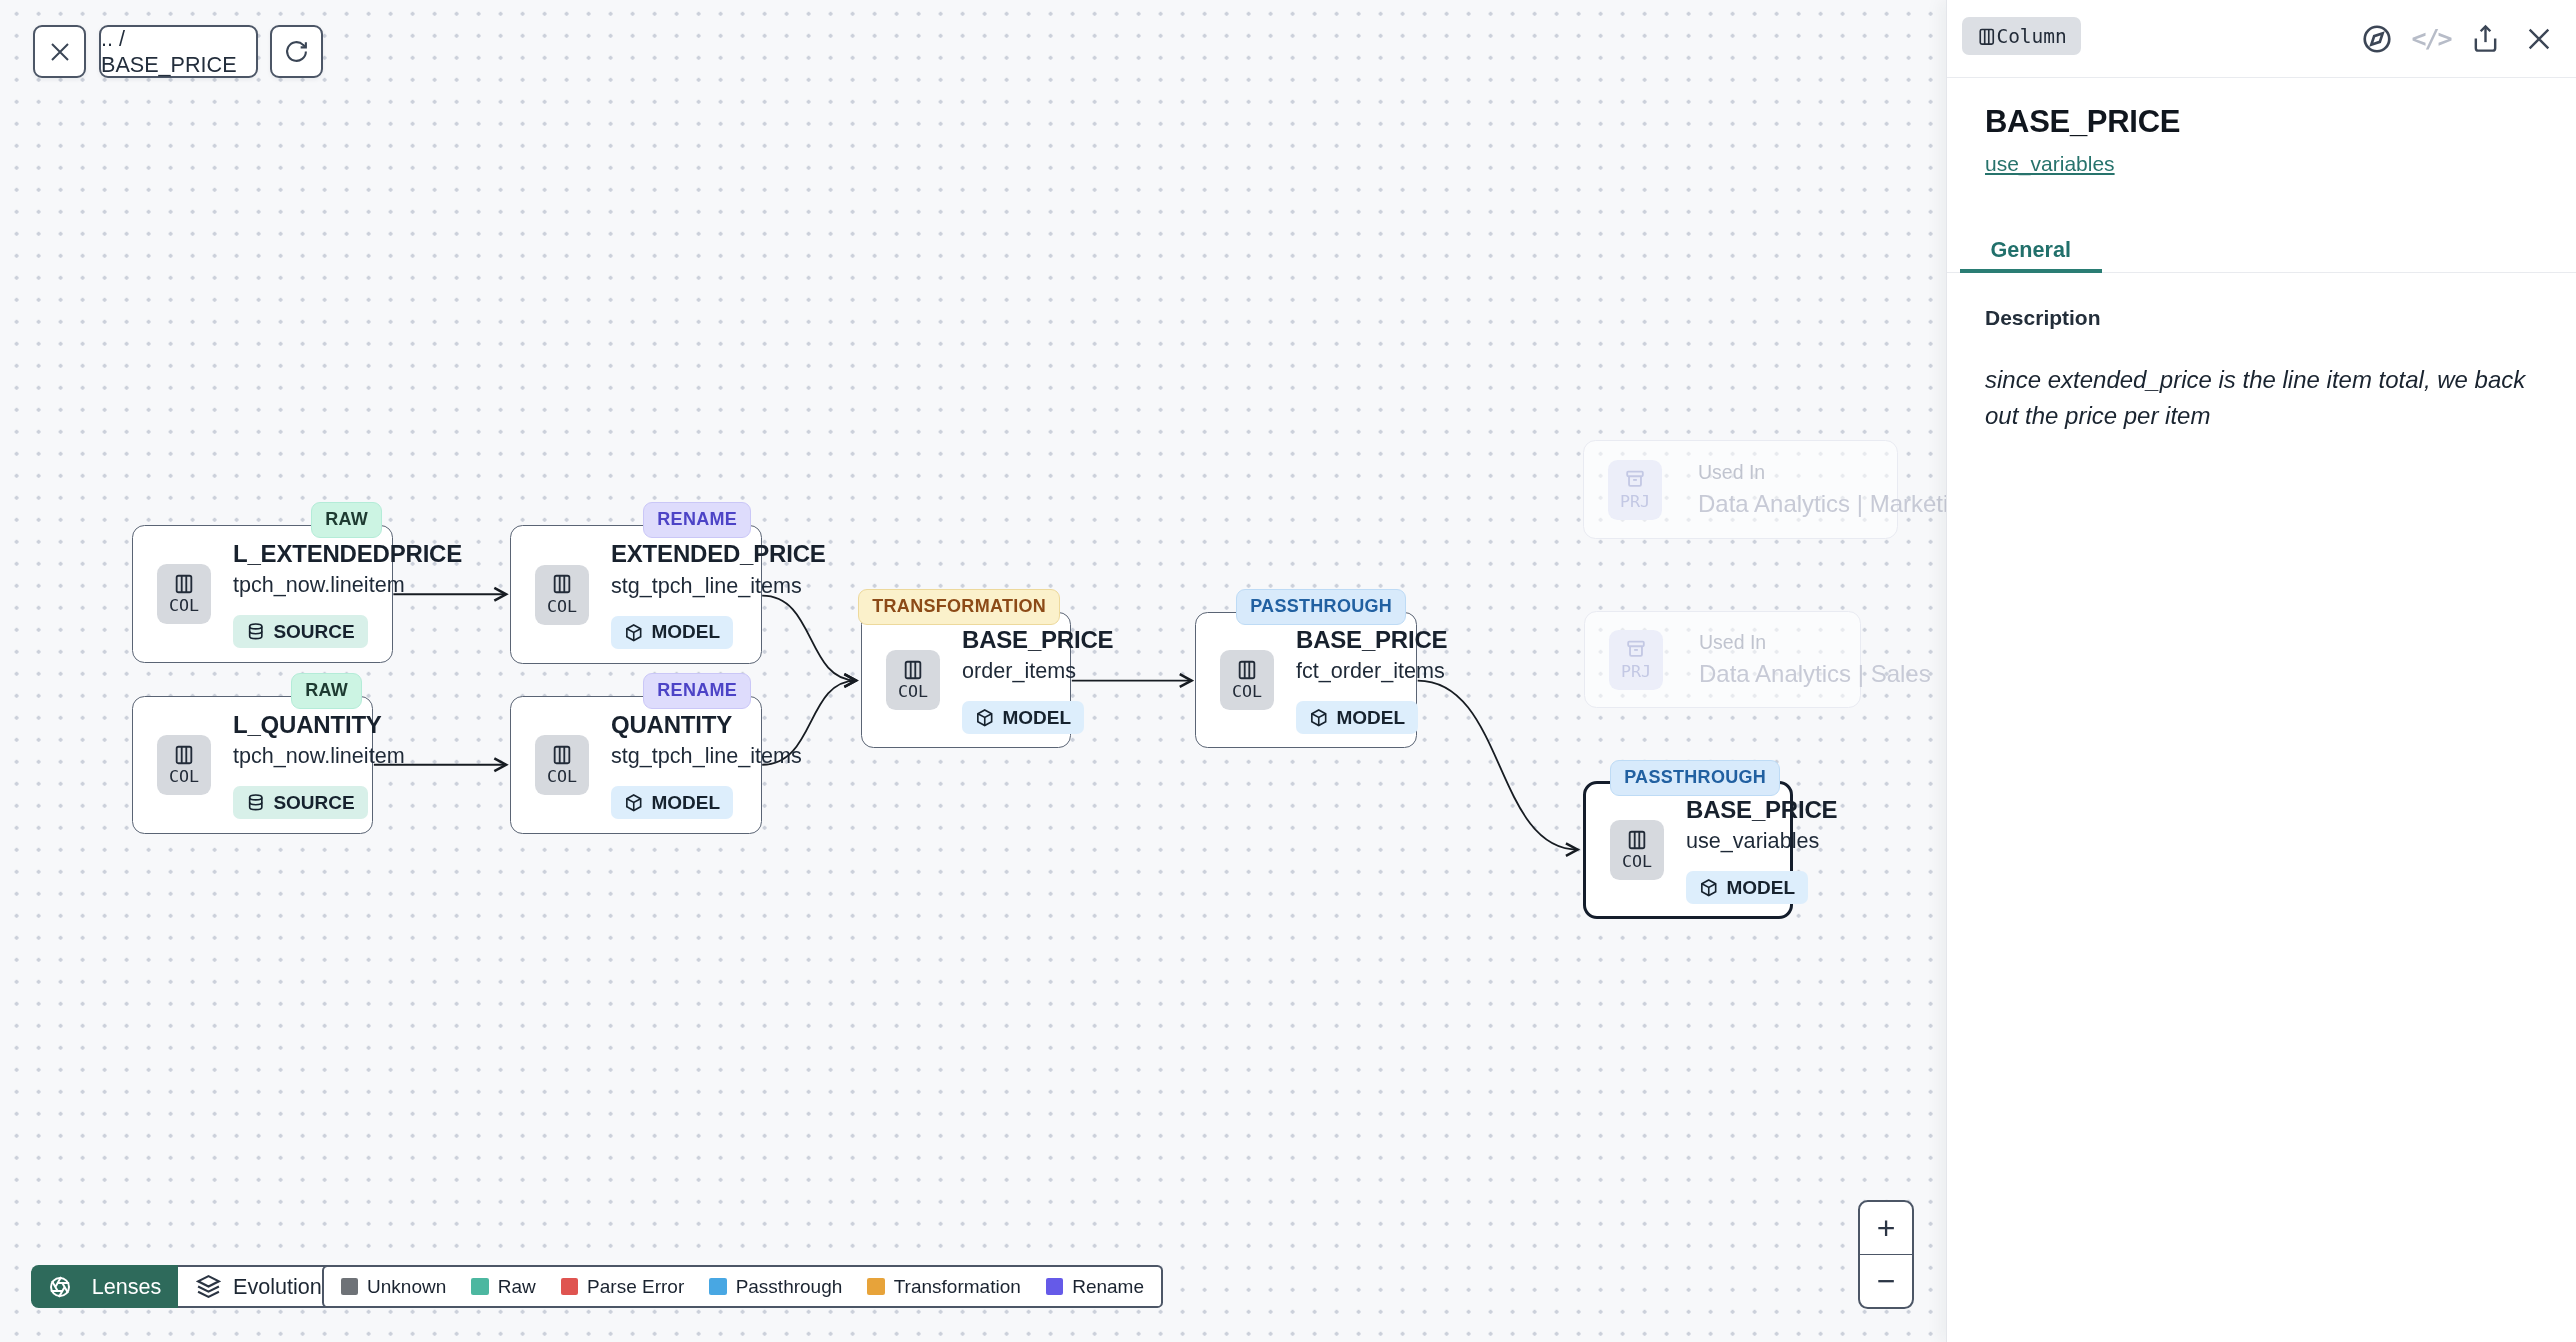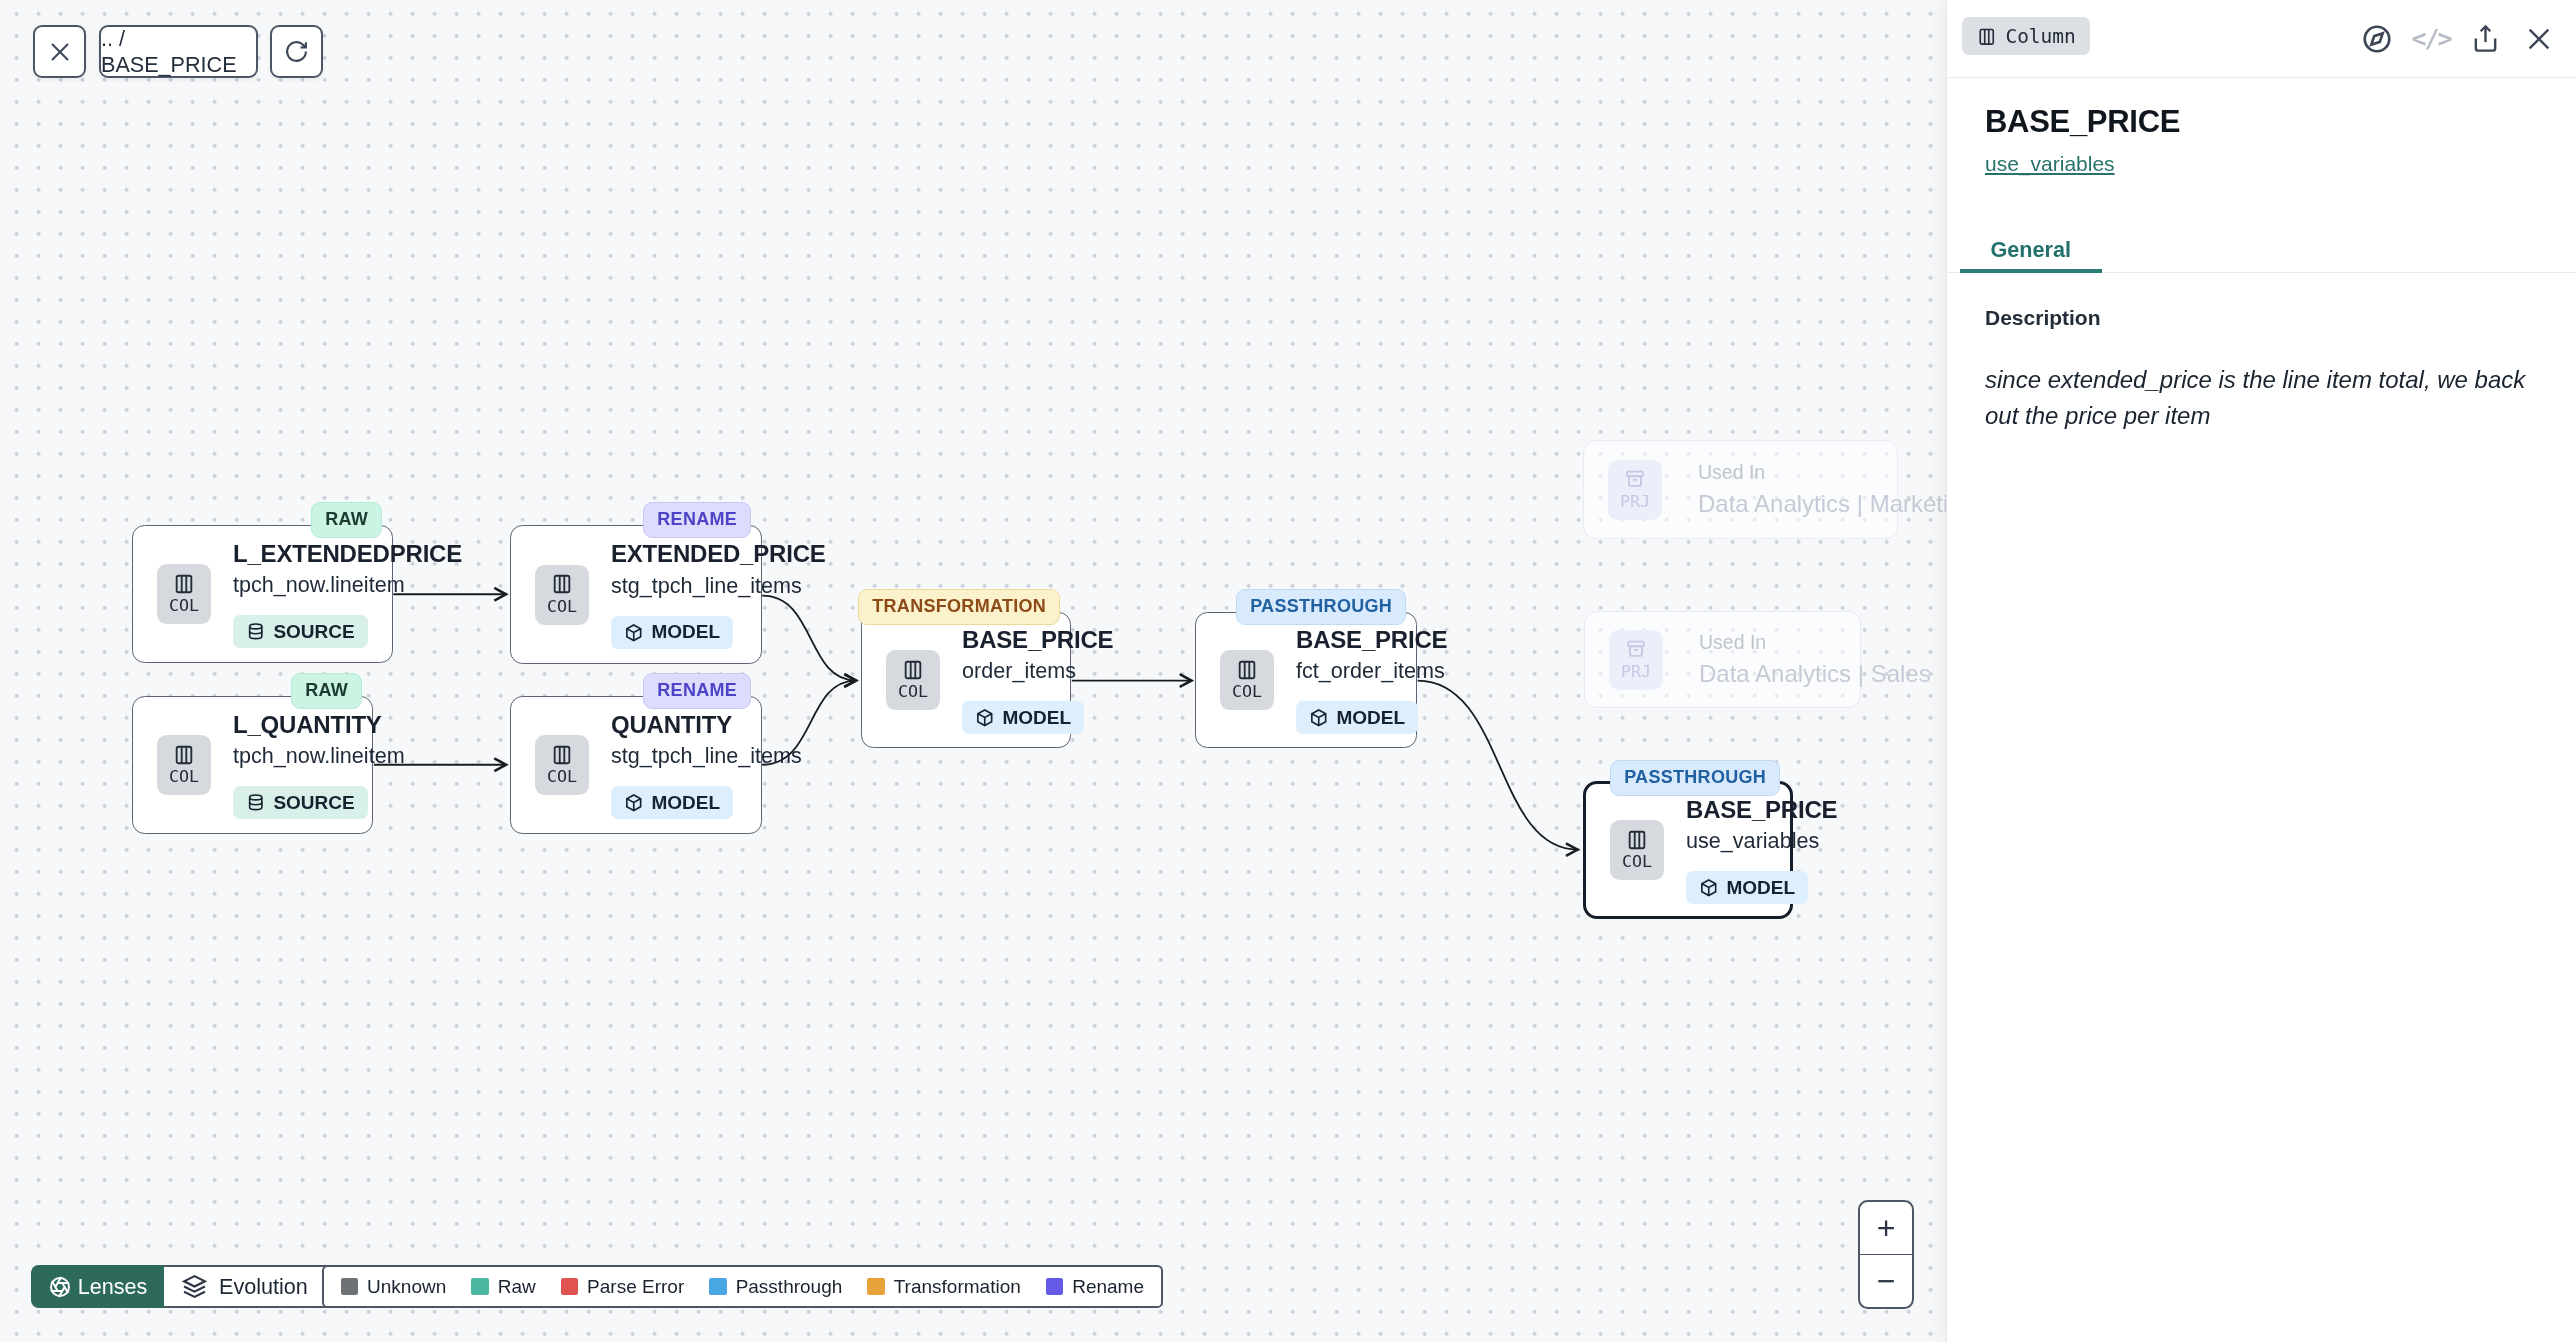--- a/index.html
+++ b/index.html
@@ -51,21 +51,21 @@
   .node.used-in{border:1.8px solid #e9ebf2;background:rgba(255,255,255,.55);cursor:default;}
   .used-in .col-chip{background:#eceef9;color:#c3c8e4;}
   .used-in .col-chip svg{stroke:#c3c8e4;}
   .ui-text{margin-left:36px;}
   .ui-label{font-size:19.5px;color:#c0c4cf;}
   .ui-name{font-size:24px;color:#c7cad6;margin-top:5.6px;white-space:nowrap;}
 
   
   .lensbar{position:absolute;left:31px;top:1265px;height:43px;display:flex;}
   .lenses-btn{background:#2e6a5b;color:#fff;border-radius:7.7px 0 0 7.7px;display:flex;
-    align-items:center;gap:6px;padding:0 16.7px;font-size:21.6px;cursor:pointer;}
+    align-items:center;gap:20px;padding:0 16.7px;font-size:21.6px;cursor:pointer;}
   .lenses-btn svg{stroke:#fff;}
   .evo-select{background:#fff;border:2.1px solid #4c5666;border-left:none;
     border-radius:0 7.7px 7.7px 0;display:flex;align-items:center;gap:12px;padding:0 18px;
     font-size:21.6px;color:#1d2733;cursor:pointer;}
   .evo-select svg{stroke:#2a3442;}
   .legend{position:absolute;left:322px;top:1265px;height:43px;background:#fff;
     border:2.1px solid #4c5666;border-radius:5.6px;display:flex;align-items:center;
     padding:0 16.7px;gap:25px;}
   .lg-item{display:flex;align-items:center;gap:9px;font-size:19px;color:#1a2330;white-space:nowrap;}
   .lg-swatch{width:17.4px;height:17.4px;border-radius:2.1px;flex:none;}
@@ -75,21 +75,21 @@
     border:2.1px solid #4c5666;border-radius:9.7px;display:flex;flex-direction:column;}
   .zoomctl button{flex:1;background:none;border:none;font-size:32px;color:#2b3545;
     cursor:pointer;font-family:inherit;line-height:1;}
   .zoomctl button:first-child{border-bottom:1.8px solid #4c5666;}
 
   
   .panel{position:absolute;left:1946px;top:0;width:630px;height:1343px;background:#fff;
     border-left:0.7px solid #e4e6eb;box-shadow:-5.6px 0 15.3px rgba(20,30,45,.05);}
   .panel-header{position:relative;height:78px;border-bottom:1.4px solid #e9ebef;}
   .kind-badge{position:absolute;left:15.3px;top:17.4px;height:38px;background:#dcdfe4;
-    border-radius:7px;display:flex;align-items:center;gap:9px;padding:0 14.6px;
+    border-radius:7px;display:flex;align-items:center;padding:0 14.6px;
     font-family:"DejaVu Sans Mono",monospace;font-size:19.5px;color:#232c39;}
   .kind-badge svg{stroke:#232c39;}
   .hdr-icons{position:absolute;right:19.5px;top:21px;display:flex;align-items:center;gap:19px;}
   .hicon{width:35px;height:35px;display:flex;align-items:center;justify-content:center;cursor:pointer;}
   .hicon svg{stroke:#3c4656;}
   .hicon.code{font-family:"DejaVu Sans Mono",monospace;font-size:25px;color:#b7bcc8;
     letter-spacing:-2.1px;font-weight:700;}
   .panel-title{position:absolute;left:38px;top:104px;font-size:31px;font-weight:700;
     color:#10161e;letter-spacing:-0.3px;}
   .panel-sub{position:absolute;left:38px;top:152px;font-size:21px;color:#27736c;

